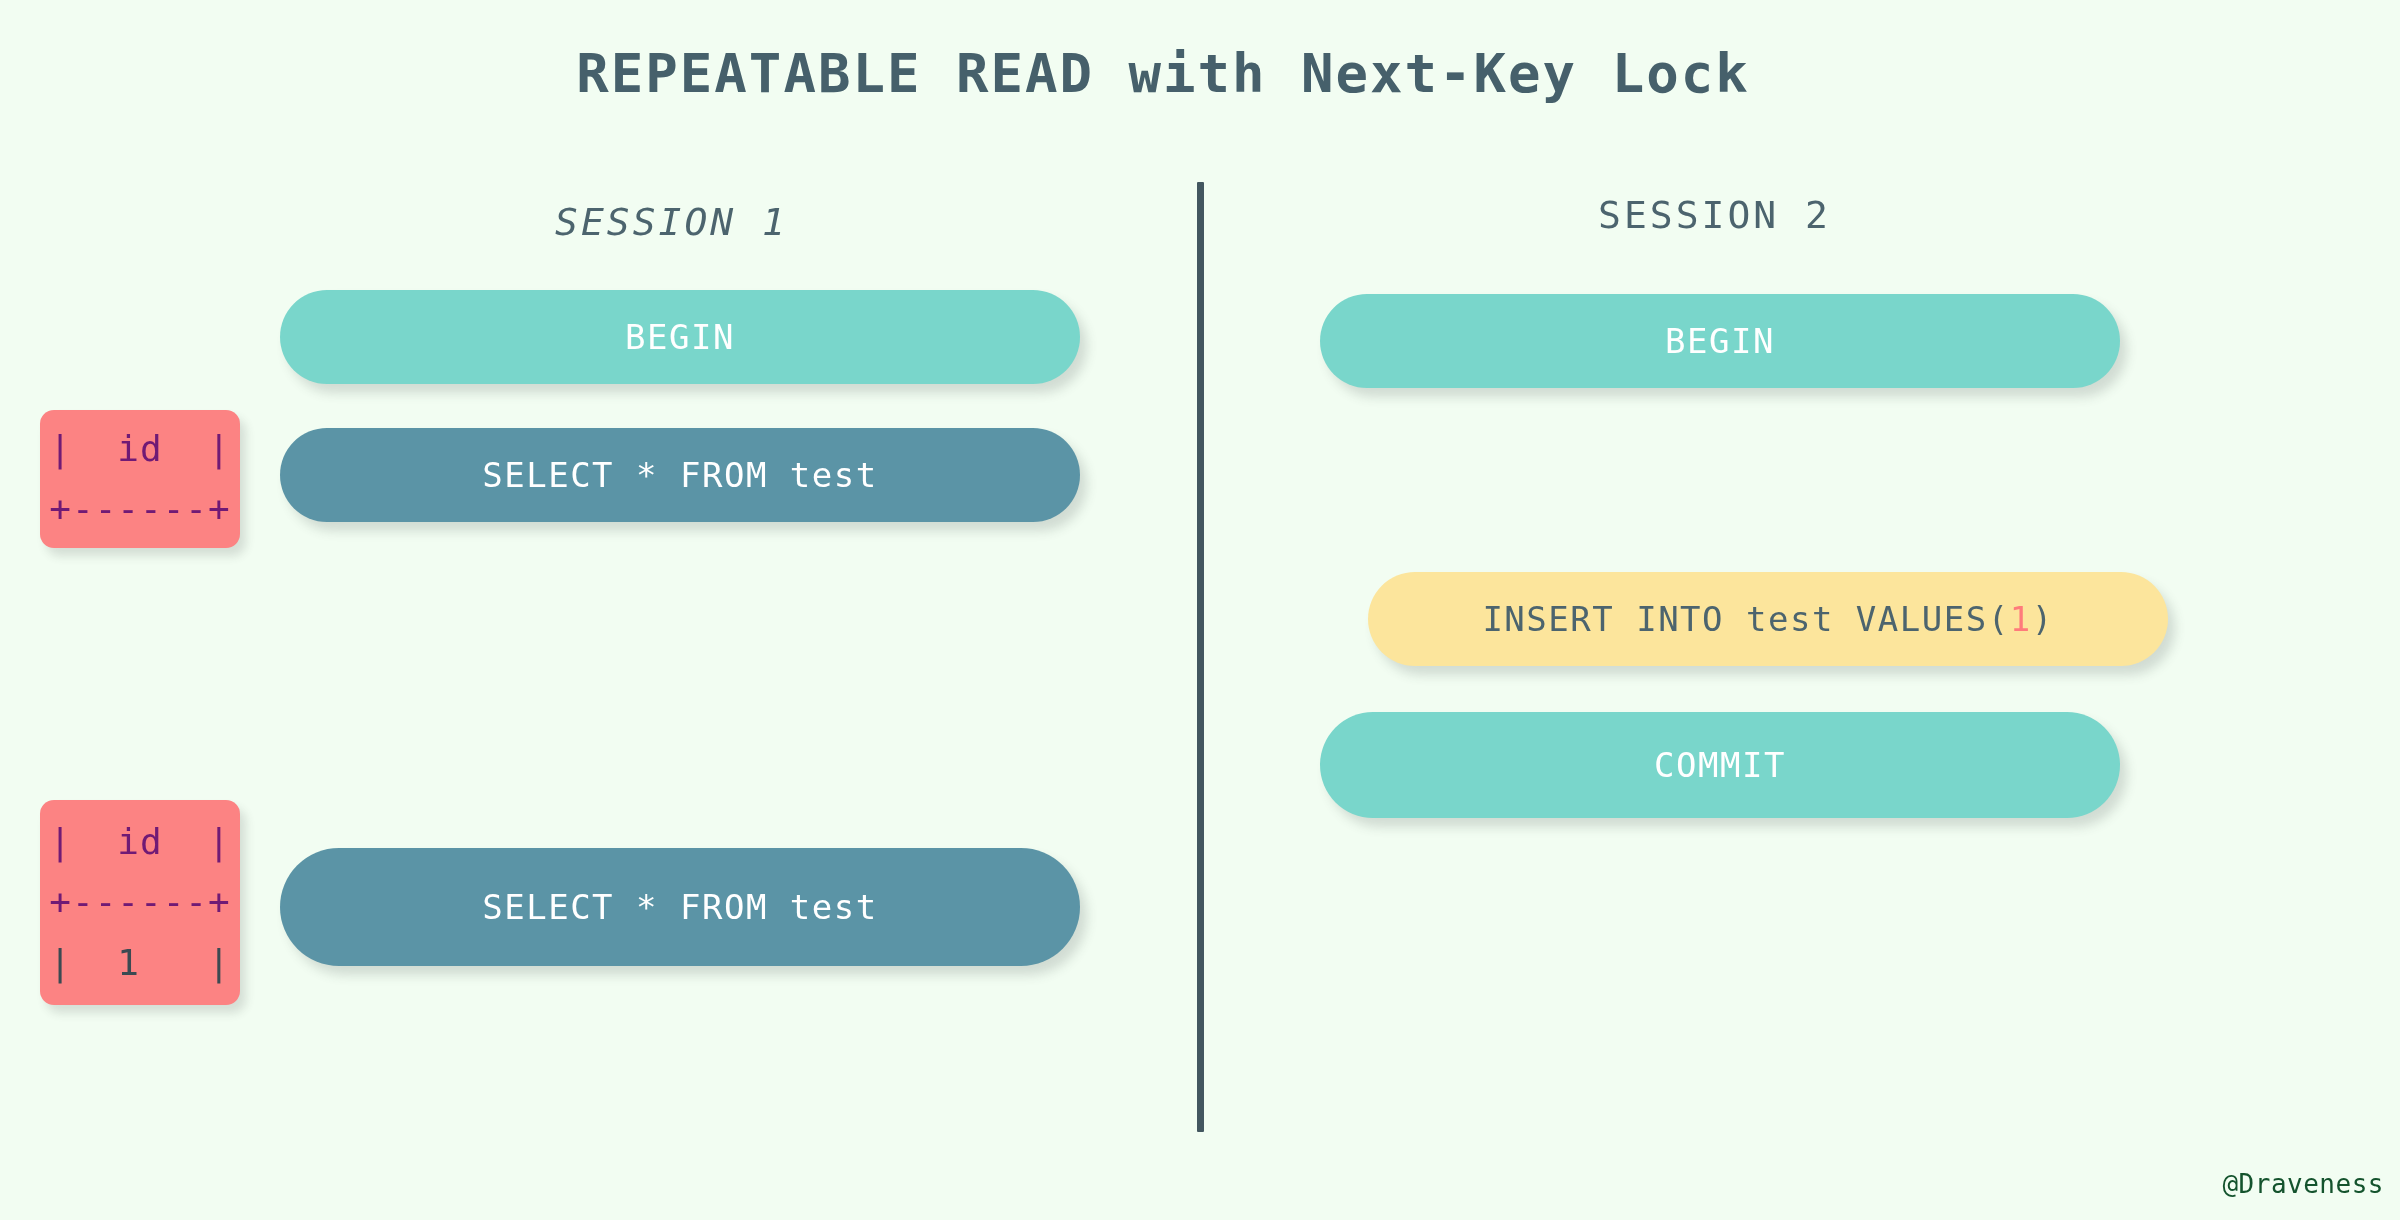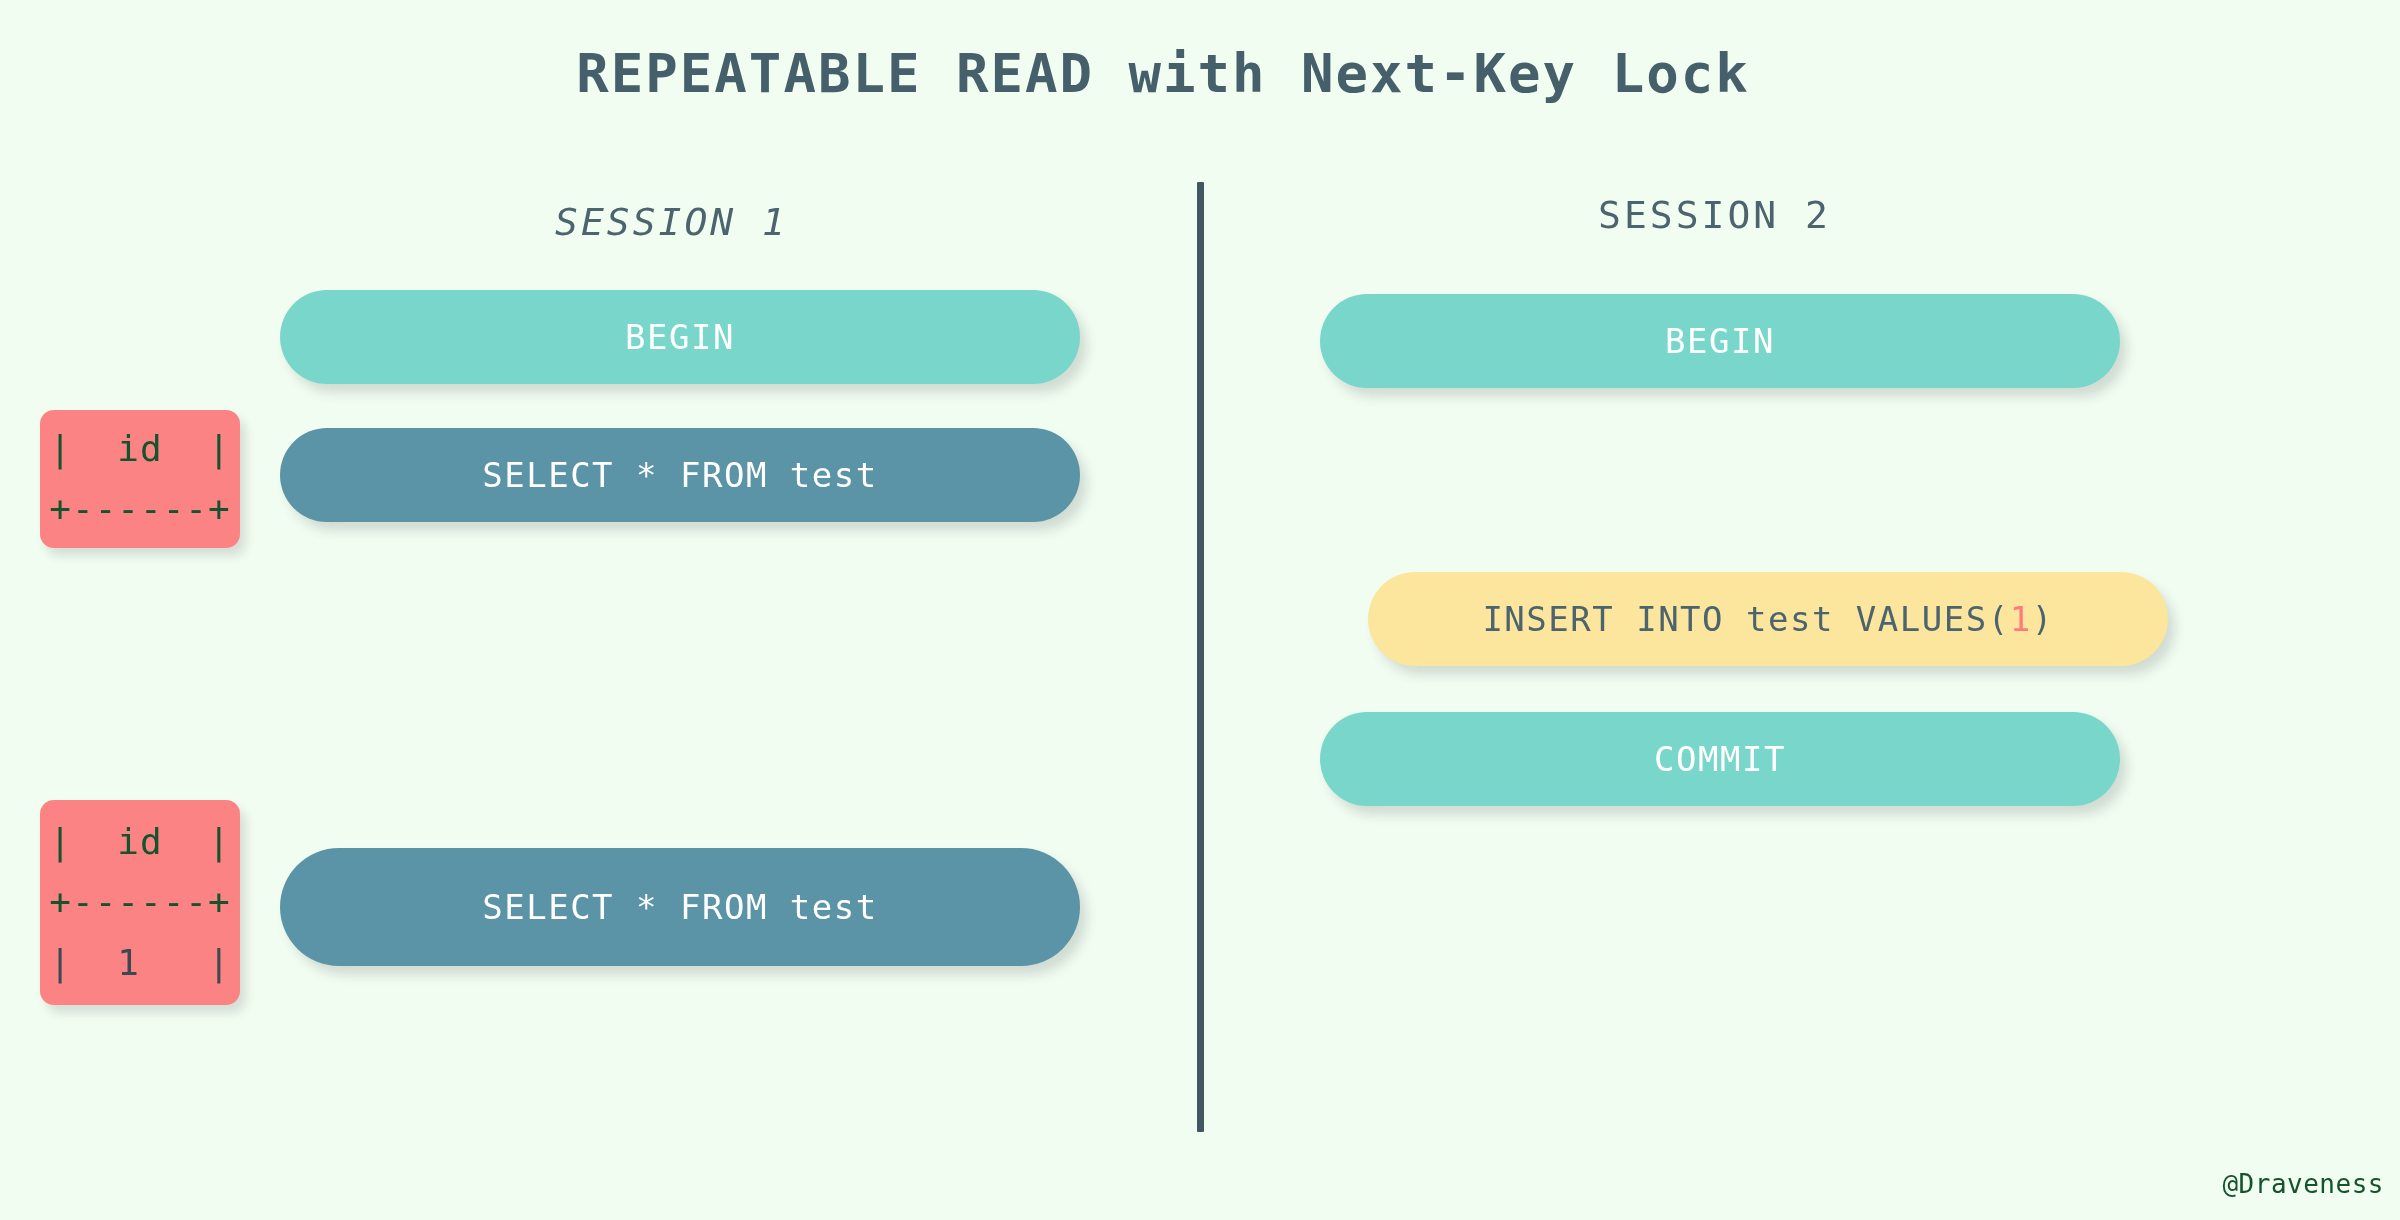--- a/index.html
+++ b/index.html
@@ -84,40 +84,40 @@
   .accent-red { color: #ff7b7b; }
 
   
   #pill-s1-begin       { left: 280px; top: 290px;  width: 800px; height: 94px; }
   #pill-s1-select      { left: 280px; top: 428px;  width: 800px; height: 94px; }
   #pill-s1-select-lock { left: 280px; top: 848px;  width: 800px; height: 118px; }
 
   
   #pill-s2-begin  { left: 1320px; top: 294px; width: 800px; height: 94px; }
   #pill-s2-insert { left: 1368px; top: 572px; width: 800px; height: 94px; }
-  #pill-s2-commit { left: 1320px; top: 712px; width: 800px; height: 94px; }
+  #pill-s2-commit { left: 1320px; top: 712px; width: 800px; height: 106px; }
 
   
   .result-box {
     position: absolute;
     background: #fc8383;
     border-radius: 14px;
     box-shadow: 6px 8px 10px rgba(60, 70, 70, 0.16);
     display: flex;
     flex-direction: column;
     align-items: center;
     justify-content: center;
     box-sizing: border-box;
   }
   .result-line {
     font-family: "DejaVu Sans Mono", "Liberation Mono", monospace;
     font-size: 36px;
     letter-spacing: 1px;
     line-height: 1.68;
-    color: #14532d;
+    color: #701a75;
     white-space: pre;
   }
   .result-line.dark { color: #3b4a52; }
 
   #result-box-1 { left: 40px; top: 410px; width: 200px; height: 138px; }
   #result-box-2 { left: 40px; top: 800px; width: 200px; height: 205px; }
 
   
   .watermark {
     position: absolute;

